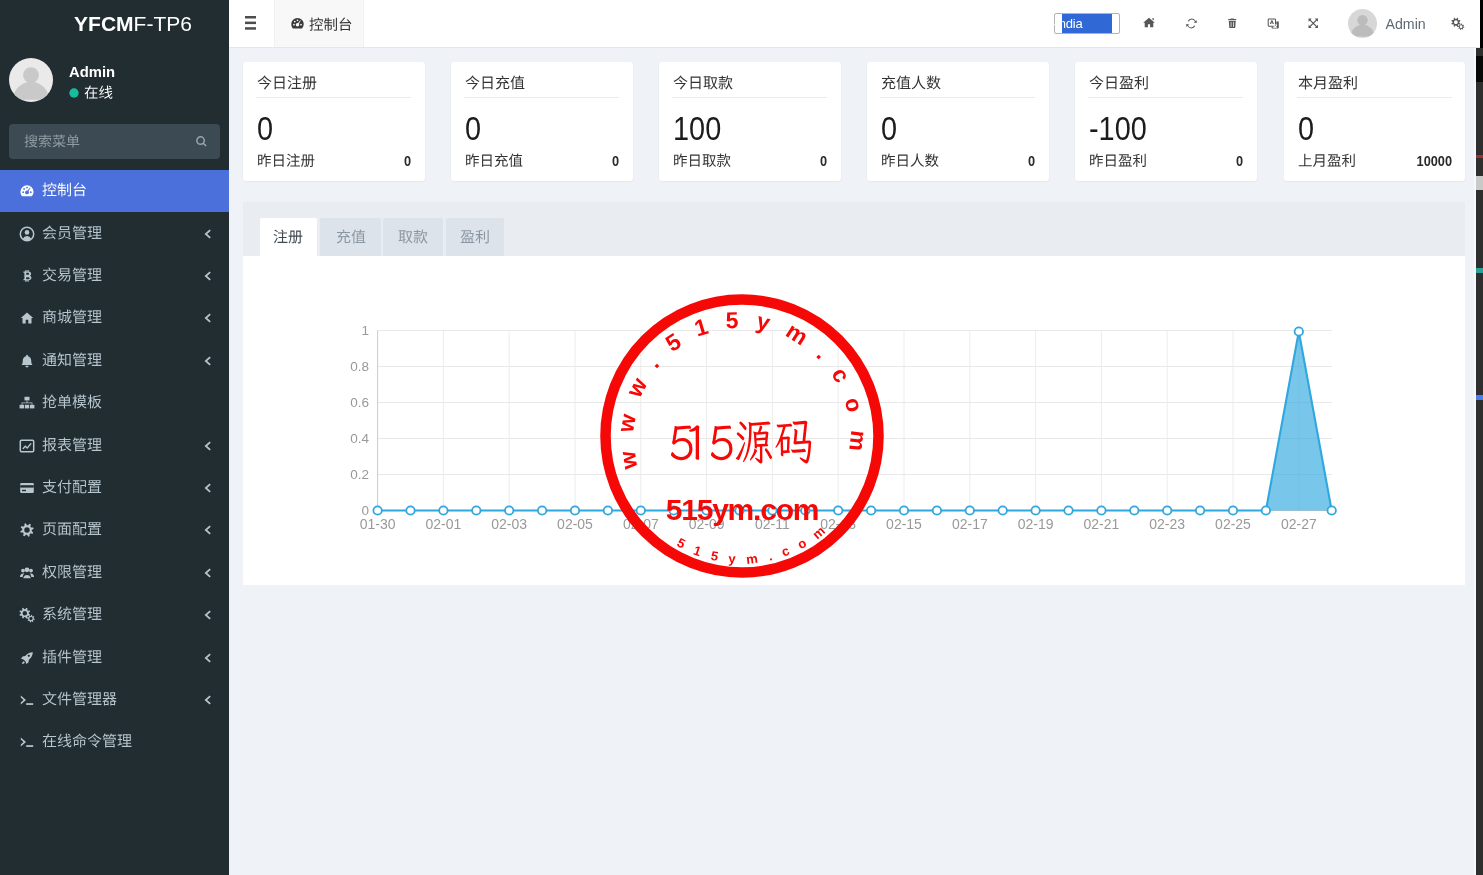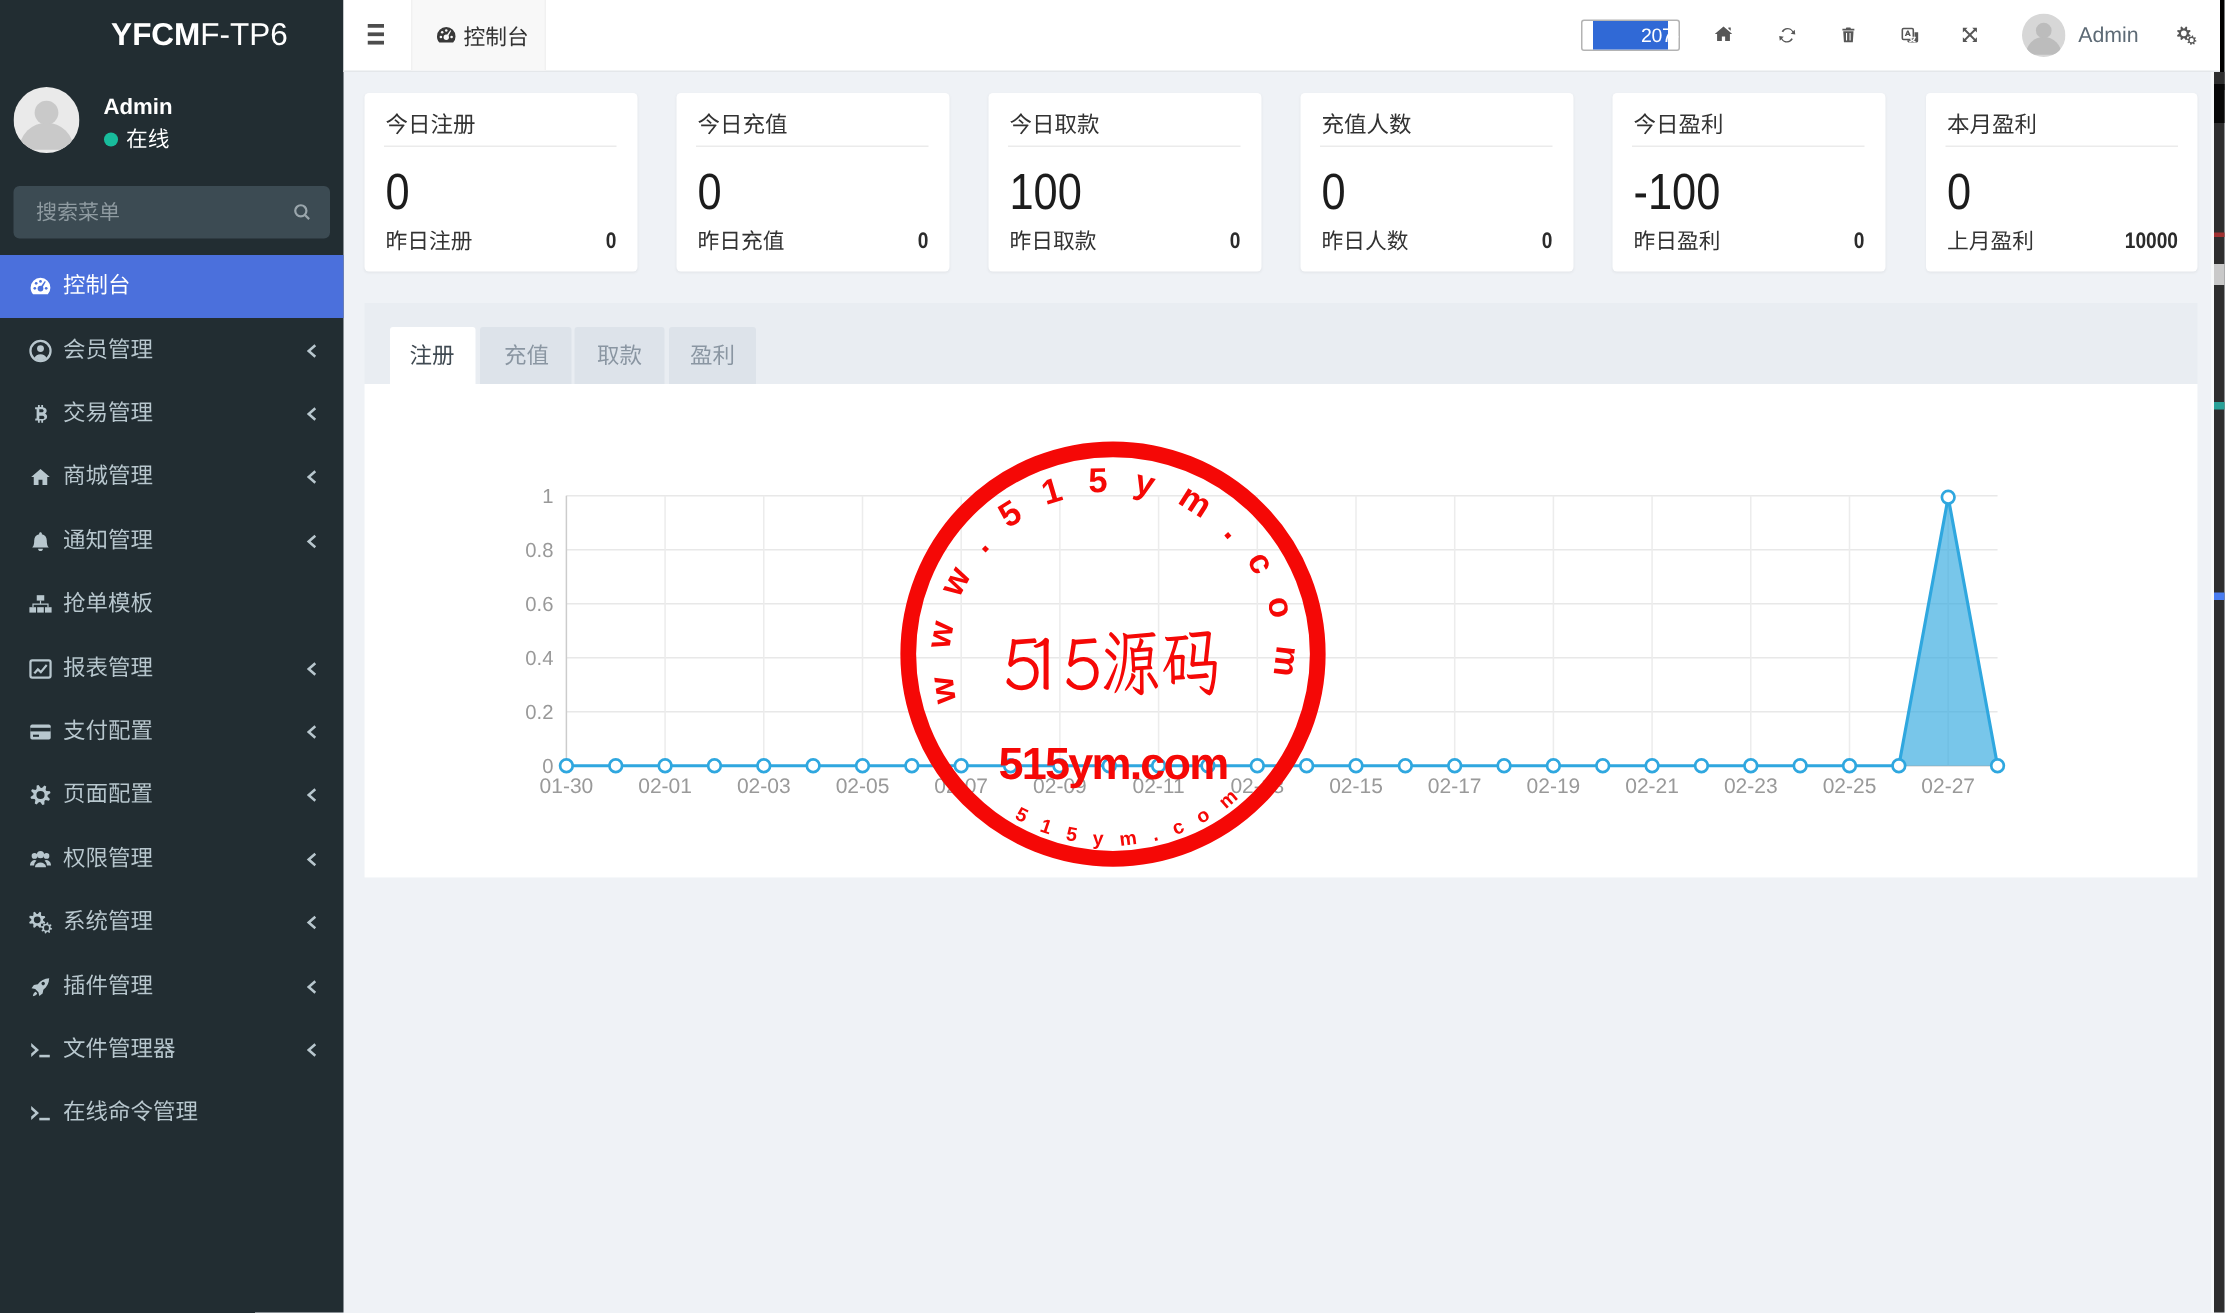--- a/index.html
+++ b/index.html
@@ -303,21 +303,21 @@
     <circle cx="11.8" cy="9.2" r=".9" fill="#f8f8f8"></circle>
     <circle cx="8" cy="4.6" r=".9" fill="#f8f8f8"></circle>
   </svg>
 <svg style="position:absolute;left:309.0px;top:16.5px;" width="43.5" height="16.2" viewBox="0 0 43.5 16.2" fill="#333333">
     <use href="#gn63a7" transform="translate(0.0 12.76) scale(0.01450,-0.01450)"></use>
     <use href="#gn5236" transform="translate(14.5 12.76) scale(0.01450,-0.01450)"></use>
     <use href="#gn53f0" transform="translate(29.0 12.76) scale(0.01450,-0.01450)"></use>
   </svg>
 <div class="abs" style="left:1053.5px;top:12.5px;width:66px;height:21px;background:#fff;border:1px solid #b3b3b3;border-radius:2px"></div>
 <div class="abs" style="left:1061.5px;top:13.5px;width:50px;height:19px;background:#3069d6"></div>
-<div class="abs" style="left:1094px;top:13.5px;line-height:19px;font-size:13px;color:#fff;letter-spacing:-0.2px">207-India</div>
+<div class="abs" style="left:1030px;top:13.5px;line-height:19px;font-size:13px;color:#fff;letter-spacing:-0.2px">207-India</div>
 <svg style="position:absolute;left:1142.0px;top:16.0px;" width="14" height="13" viewBox="0 0 18 16">
     <path d="M9 1.8 1.5 8.2h2v6h4.1v-3.9h2.8v3.9h4.1v-6h2z" fill="#575757"></path>
     <path d="M13.2 2.6h2v2.8l-2-1.7z" fill="#575757"></path>
   </svg>
 <svg style="position:absolute;left:1184.5px;top:16.5px;" width="13" height="13" viewBox="0 0 17 17">
     <path d="M8.5 2.1a6 6 0 0 1 5.2 3l1.3-1.3.5 4-4-.5 1.5-1.4a4.4 4.4 0 0 0-8-.1L3.6 5.2a6 6 0 0 1 4.9-3.1z" fill="#575757"></path>
     <path d="M8.5 14.9a6 6 0 0 1-5.2-3L2 13.2l-.5-4 4 .5L4 11.1a4.4 4.4 0 0 0 8 .1l1.4.6a6 6 0 0 1-4.9 3.1z" fill="#575757"></path>
   </svg>
 <svg style="position:absolute;left:1225.5px;top:16.5px;" width="12.5" height="12.5" viewBox="0 0 16 16">
     <path d="M6.3 1.8h3.4l.5.9h2.9v1.5H2.9V2.7h2.9z" fill="#575757"></path>

